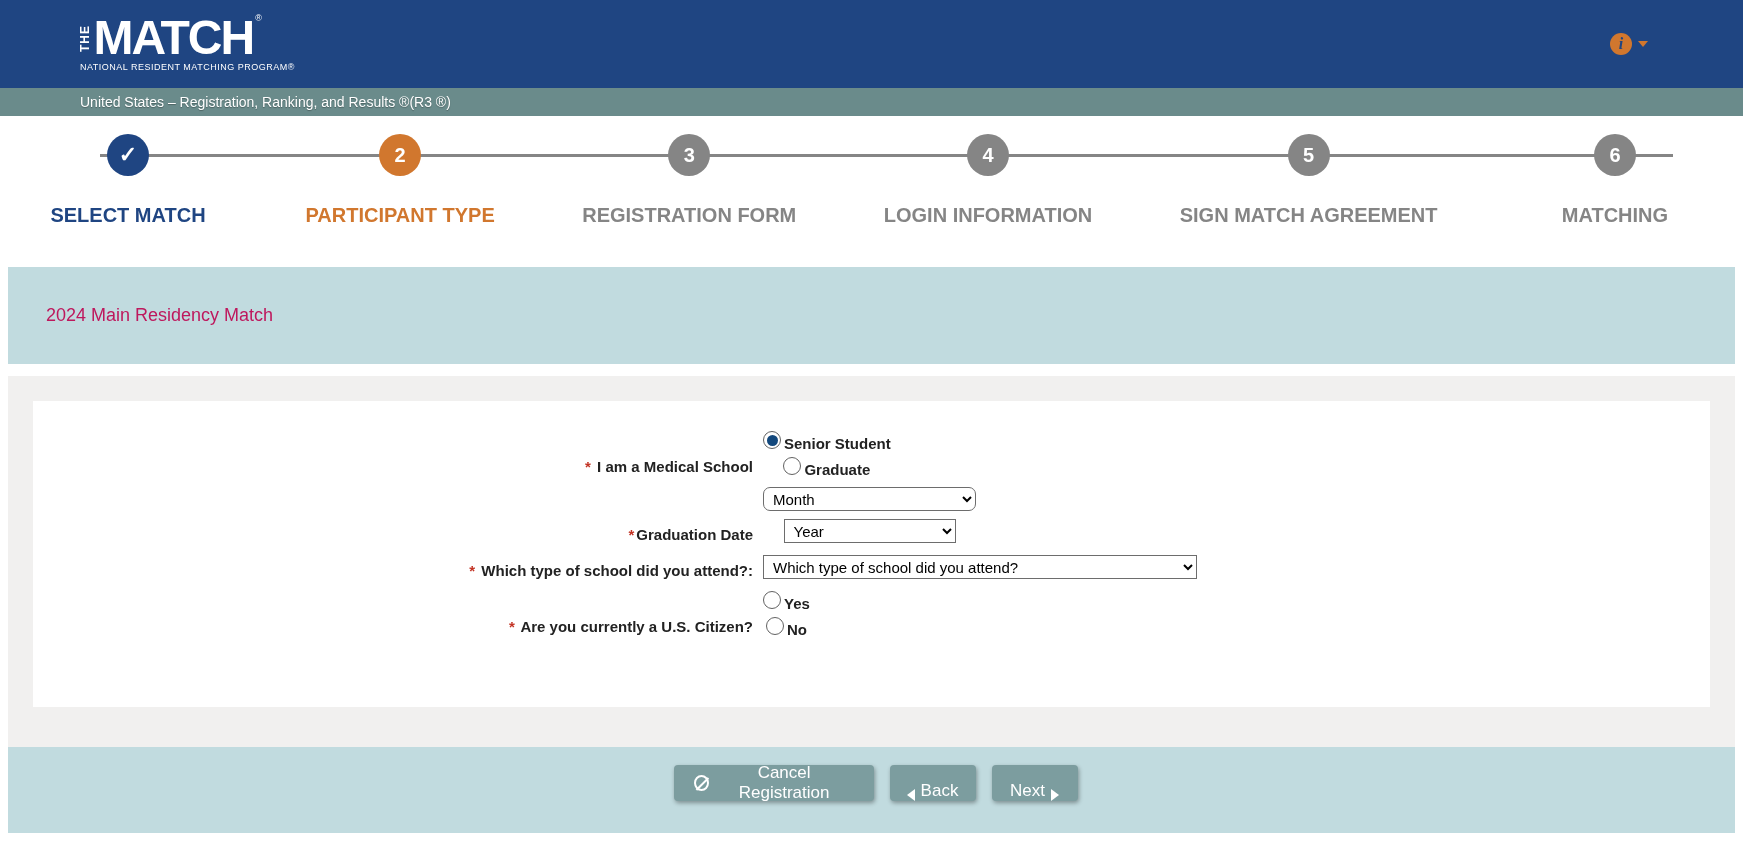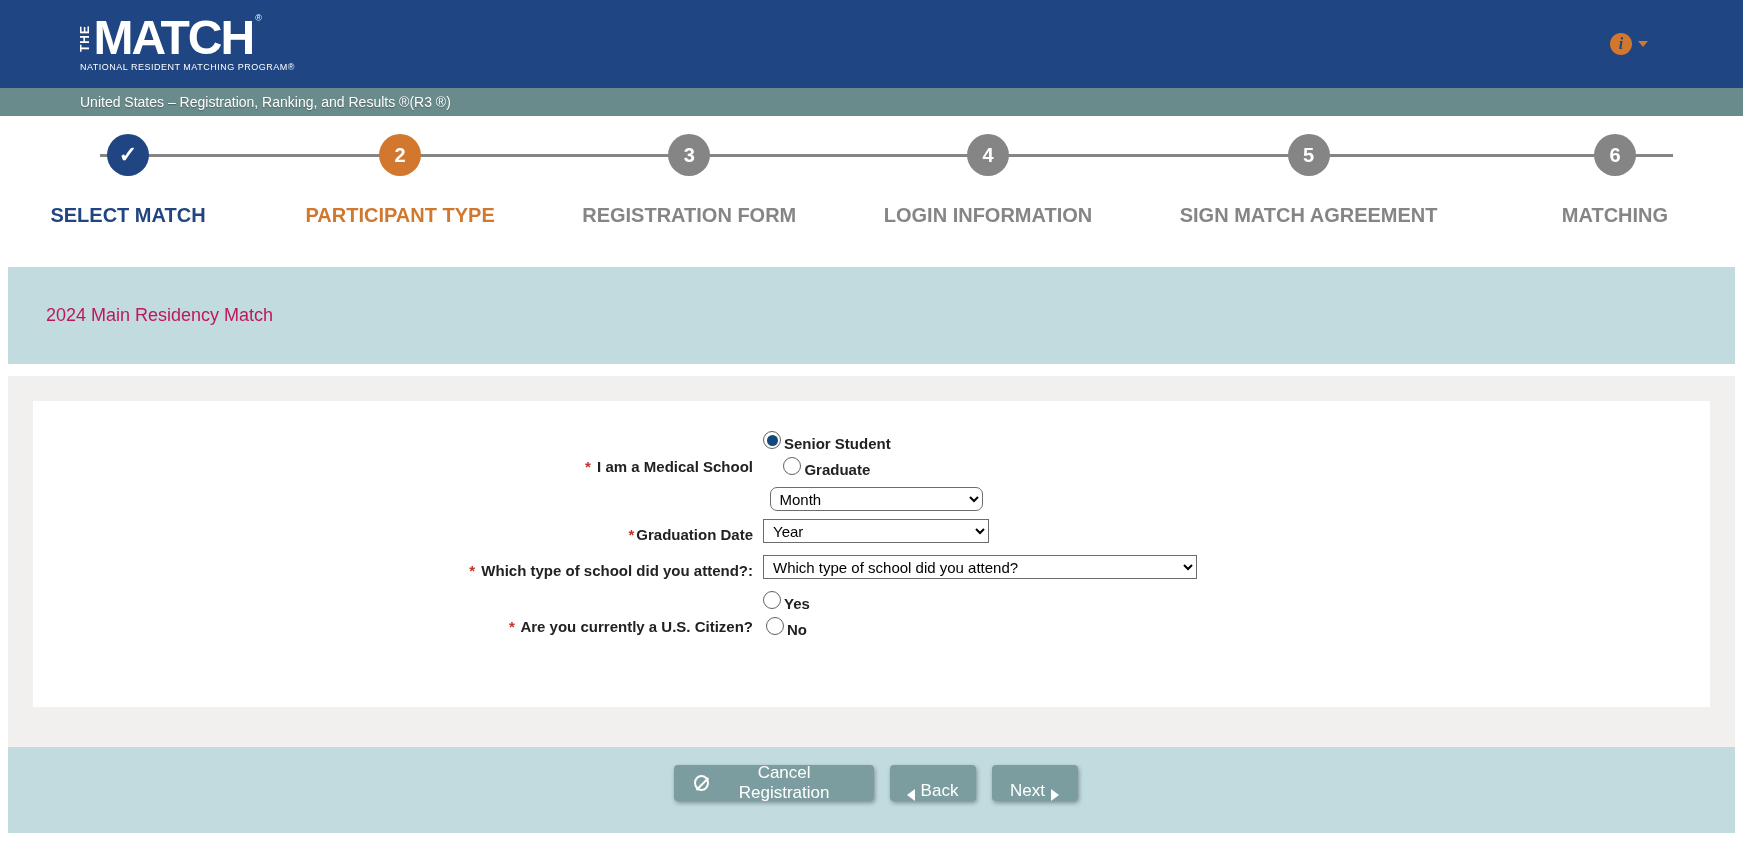--- a/index.html
+++ b/index.html
@@ -218,21 +218,21 @@
     top: 3px;
   }
   select {
     border: 1px solid #6d6d6d;
     height: 24px;
     font-size: 15px;
     padding: 0 5px;
     background: #fff;
   }
   .sel-month { width: 213px; border-radius: 7px; }
-  .sel-year { width: 226px; }
+  .sel-year { width: 172px; }
   .sel-school { width: 434px; }
 
   
   .actionbar {
     background: #c1dbdf;
     padding: 18px 0 32px 8px;
     display: flex;
     justify-content: center;
     gap: 16px;
     margin: 0 8px;

